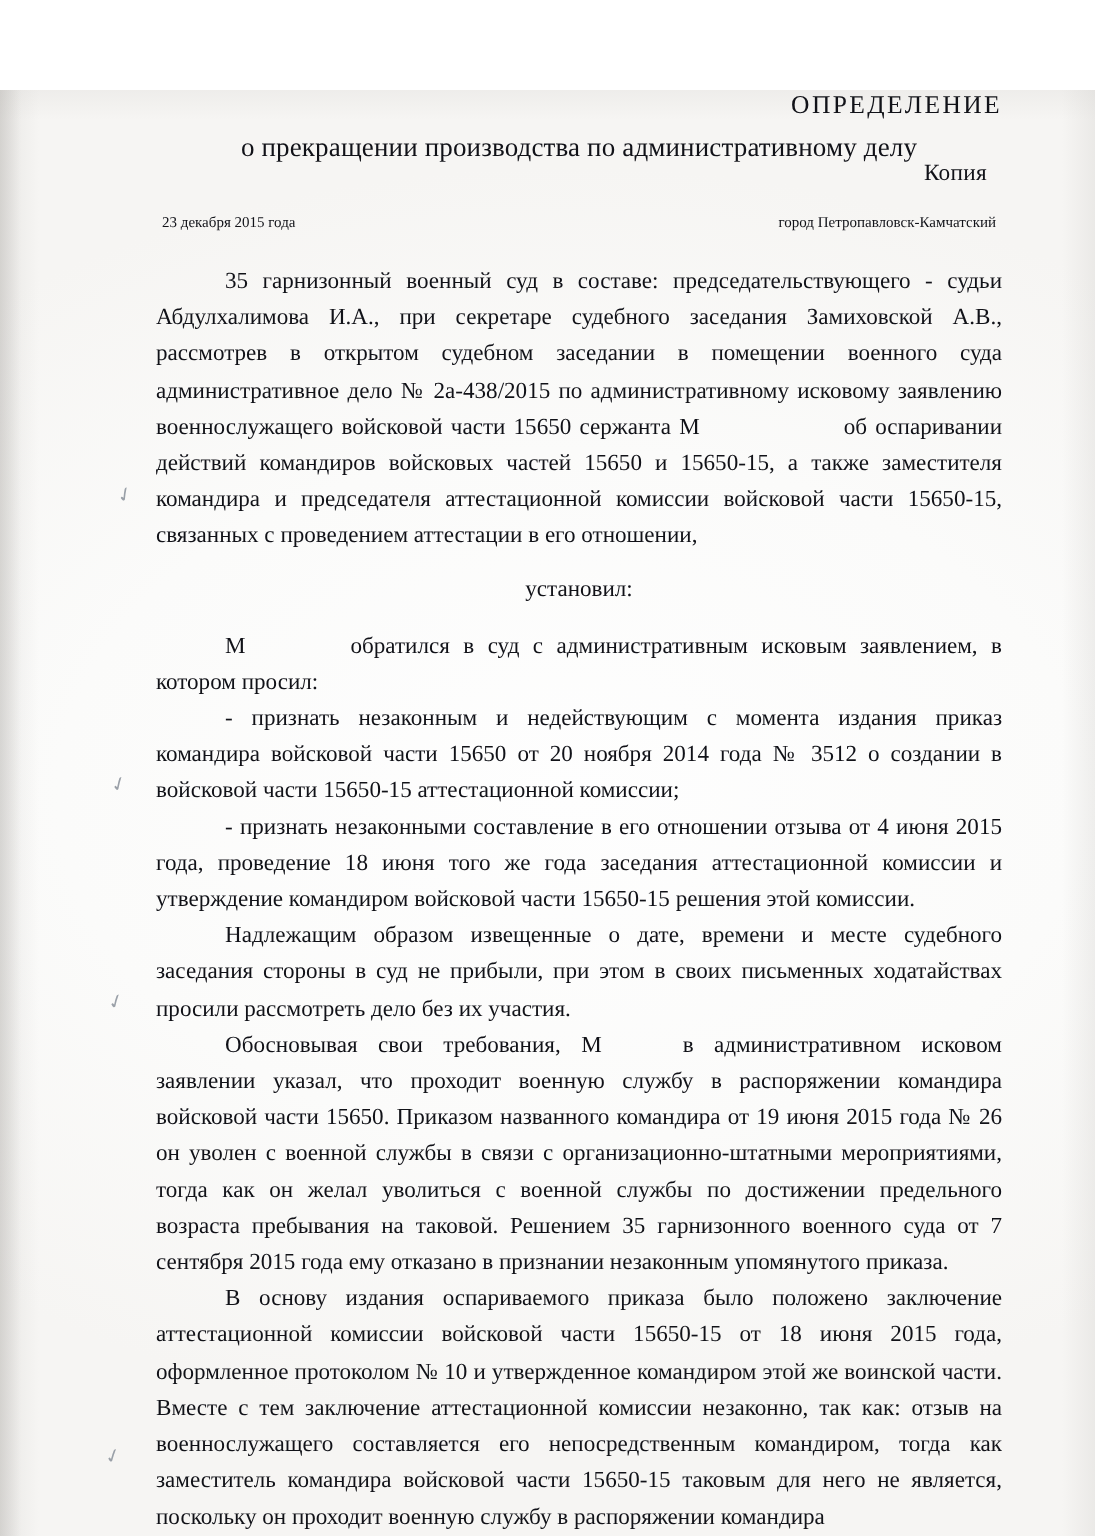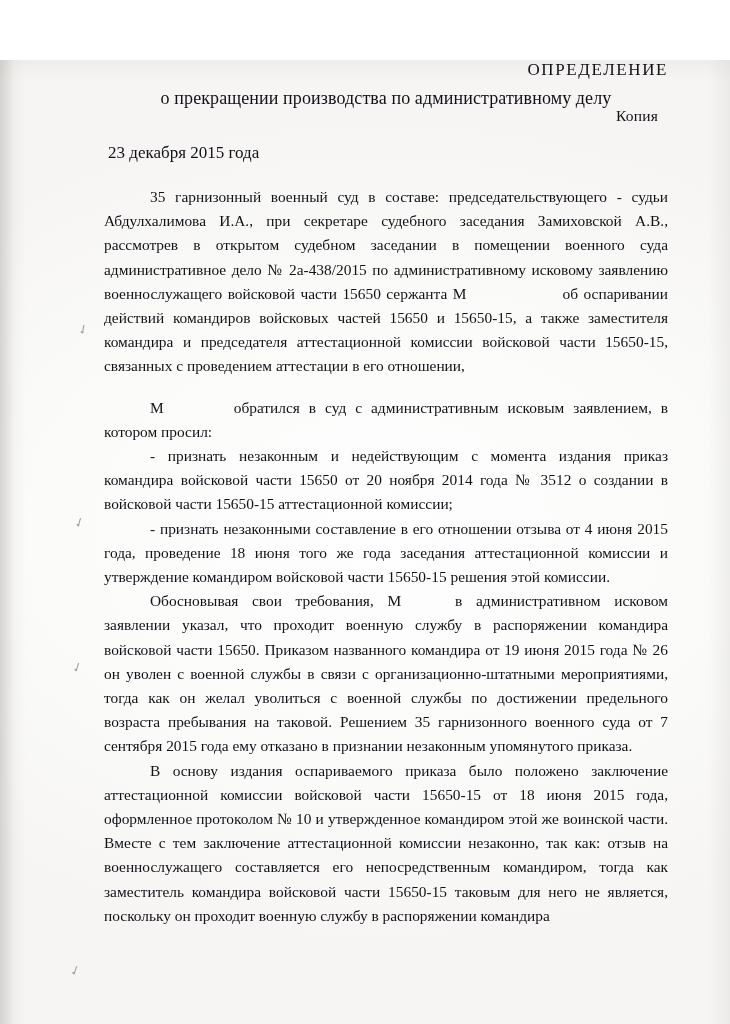--- a/index.html
+++ b/index.html
@@ -58,21 +58,21 @@
     text-align: center;
     font-size: 18px;
     margin-top: 8px;
     letter-spacing: 0.1px;
   }
   .meta-row {
     display: flex;
     justify-content: space-between;
     align-items: baseline;
     margin-top: 34px;
-    font-size: 17px;
+    font-size: 10px;
   }
   .meta-row .date {
     padding-left: 4px;
   }
   .meta-row .city {
     padding-right: 4px;
   }
   p.body {
     font-size: 15.4px;
     line-height: 24.2px;
@@ -141,34 +141,37 @@
 
   <div class="copy-mark">Копия</div>
 
   <div class="content">
 
     <div class="title">ОПРЕДЕЛЕНИЕ</div>
     <div class="subtitle">о прекращении производства по административному делу</div>
 
     <div class="meta-row">
       <span class="date">23 декабря 2015 года</span>
+      <span class="city">город Петропавловск-Камчатский</span>
     </div>
 
     <p class="body first">
       <span>35 гарнизонный военный суд в составе: председательствующего - судьи Абдулхалимова И.А., при секретаре судебного заседания Замиховской А.В., рассмотрев в открытом судебном заседании в помещении военного суда административное дело № 2а-438/2015 по административному исковому заявлению военнослужащего войсковой части 15650 сержанта М</span><span class="gap-name-wide"></span><span>об оспаривании действий командиров войсковых частей 15650 и 15650-15, а также заместителя командира и председателя аттестационной комиссии войсковой части 15650-15, связанных с проведением аттестации в его отношении,</span>
     </p>
 
+    <div class="center-word">установил:</div>
 
     <p class="body tight">
       <span>М</span><span class="gap-name-mid"></span><span>обратился в суд с административным исковым заявлением, в котором просил:</span>
     </p>
 
     <p class="body dash">- признать незаконным и недействующим с момента издания приказ командира войсковой части 15650 от 20 ноября 2014 года № 3512 о создании в войсковой части 15650-15 аттестационной комиссии;</p>
     <p class="body dash">- признать незаконными составление в его отношении отзыва от 4 июня 2015 года, проведение 18 июня того же года заседания аттестационной комиссии и утверждение командиром войсковой части 15650-15 решения этой комиссии.</p>
 
+    <p class="body">Надлежащим образом извещенные о дате, времени и месте судебного заседания стороны в суд не прибыли, при этом в своих письменных ходатайствах просили рассмотреть дело без их участия.</p>
 
     <p class="body">
       <span>Обосновывая свои требования, М</span><span class="gap-name"></span><span>в административном исковом заявлении указал, что проходит военную службу в распоряжении командира войсковой части 15650. Приказом названного командира от 19 июня 2015 года № 26 он уволен с военной службы в связи с организационно-штатными мероприятиями, тогда как он желал уволиться с военной службы по достижении предельного возраста пребывания на таковой. Решением 35 гарнизонного военного суда от 7 сентября 2015 года ему отказано в признании незаконным упомянутого приказа.</span>
     </p>
 
     <p class="body">В основу издания оспариваемого приказа было положено заключение аттестационной комиссии войсковой части 15650-15 от 18 июня 2015 года, оформленное протоколом № 10 и утвержденное командиром этой же воинской части. Вместе с тем заключение аттестационной комиссии незаконно, так как: отзыв на военнослужащего составляется его непосредственным командиром, тогда как заместитель командира войсковой части 15650-15 таковым для него не является, поскольку он проходит военную службу в распоряжении командира</p>
 
   </div>
 </div>
 

